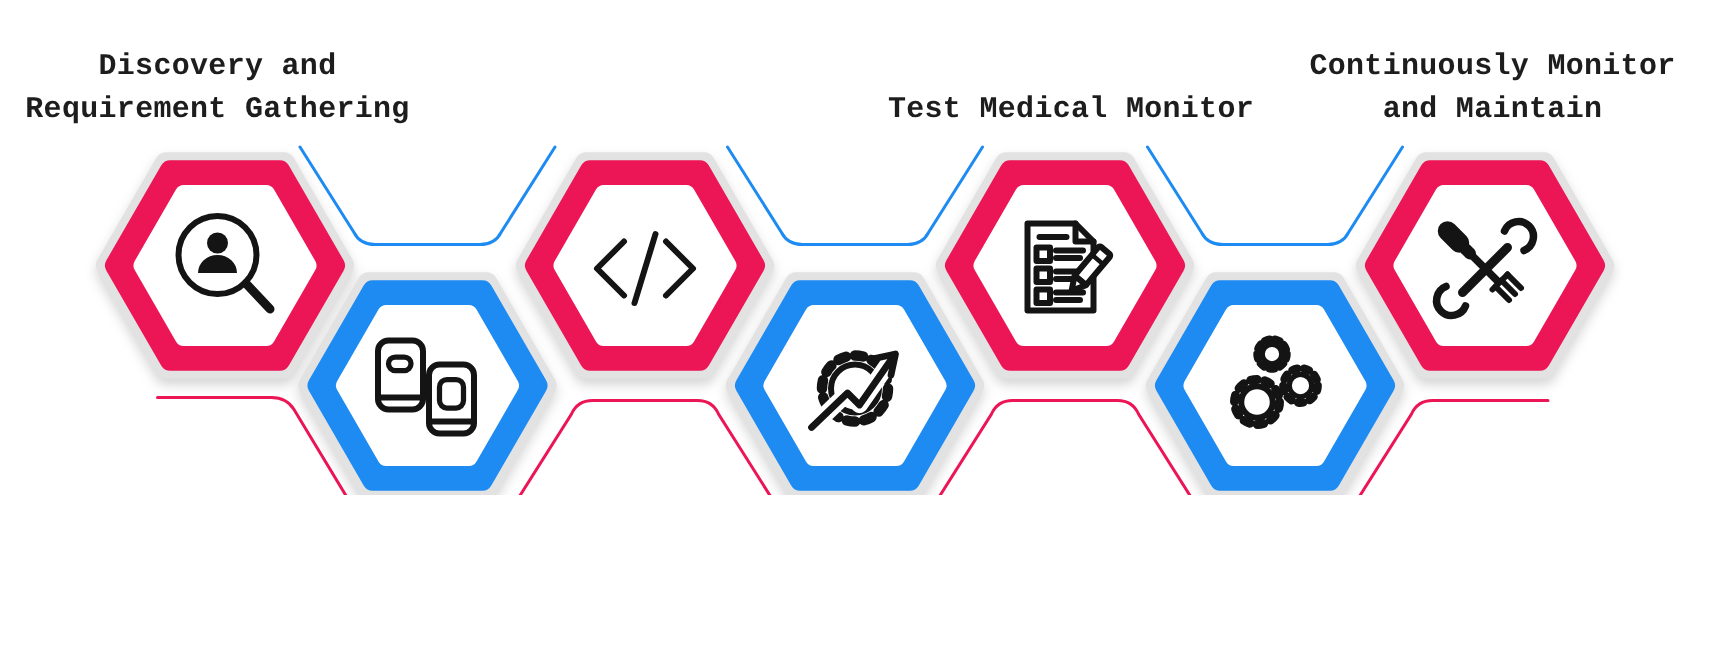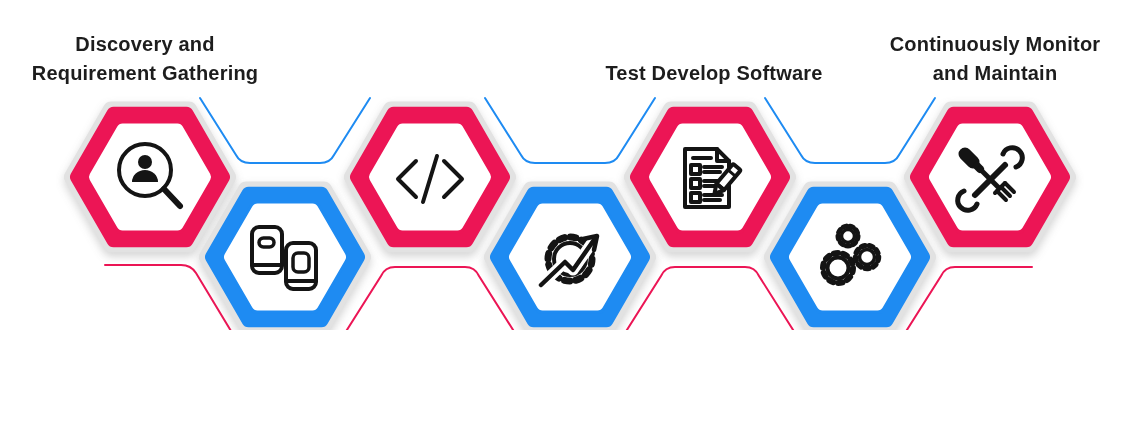--- a/index.html
+++ b/index.html
@@ -1,18 +1,18 @@
 <!DOCTYPE html>
 <html style="--pink: #EC1555; --blue: #1E8BF2; --outline: #E2E2E2; --ink: #141414; --text: #1D1D1D; --background: #FFFFFF;"><head>
 <meta charset="utf-8">
 <style>
   html,body{margin:0;padding:0;background:#fff;}
   .canvas{
     position:relative;width:1140px;height:330px;background:var(--background,#fff);
-    overflow:hidden;font-family:Liberation Sans, sans-serif;
+    overflow:hidden;font-family:Liberation Mono, monospace;
   }
   .echo{position:absolute;left:0;top:0;}
   .echo path{fill:none;stroke-width:2;stroke-linecap:round;}
   .echo .echo-blue{stroke:var(--blue,#1E8BF2);}
   .echo .echo-pink{stroke:var(--pink,#EC1555);}
   .hex{position:absolute;width:180px;height:160px;}
   .hex svg{display:block;width:100%;height:100%;filter:drop-shadow(0 4px 4px rgba(60,60,60,0.22));}
   .h-outer{fill:var(--outline,#E2E2E2);stroke:var(--outline,#E2E2E2);stroke-width:16;stroke-linejoin:round;}
   .h-ring{stroke-width:14;stroke-linejoin:round;}
   .hex.pink .h-ring{fill:var(--pink,#EC1555);stroke:var(--pink,#EC1555);}
@@ -167,21 +167,21 @@
         <path d="M7,12 L16,21 M11,8 L20,17 M15,4 L24,13" stroke-width="4"></path>
         <path d="M26,-12 A10,10 0 1 0 13,-25" stroke-width="5"></path>
         <line x1="15" y1="-14" x2="-15" y2="16" stroke-width="6"></line>
         <path d="M-26,12 A10,10 0 1 0 -13,25" stroke-width="5"></path>
       </g>
     </svg>
   </div>
 
   <div class="label top" style="left:-5px">Discovery and
 Requirement Gathering</div>
-  <div class="label top" style="left:564px">Test Develop Software</div>
+  <div class="label top" style="left:564px">Test Medical Monitor</div>
   <div class="label top" style="left:845px">Continuously Monitor
 and Maintain</div>
 
   <div class="logo">
     <svg viewBox="0 0 66 60" role="img" aria-label="Cmi">
       <g transform="rotate(-15 25 32)">
         <circle class="lg" cx="25" cy="32" r="19" stroke-width="12.5" stroke-dasharray="95 25" stroke-linecap="round"></circle>
       </g>
       <path class="lg" d="M17,42 V31 a5.2,5.2 0 0 1 10.4,0 V42 M27.4,31 a5.2,5.2 0 0 1 10.4,0 V42" stroke-width="6" stroke-linecap="round"></path>
       <line class="lg" x1="57" y1="25" x2="57" y2="45" stroke-width="10" stroke-linecap="round"></line>

